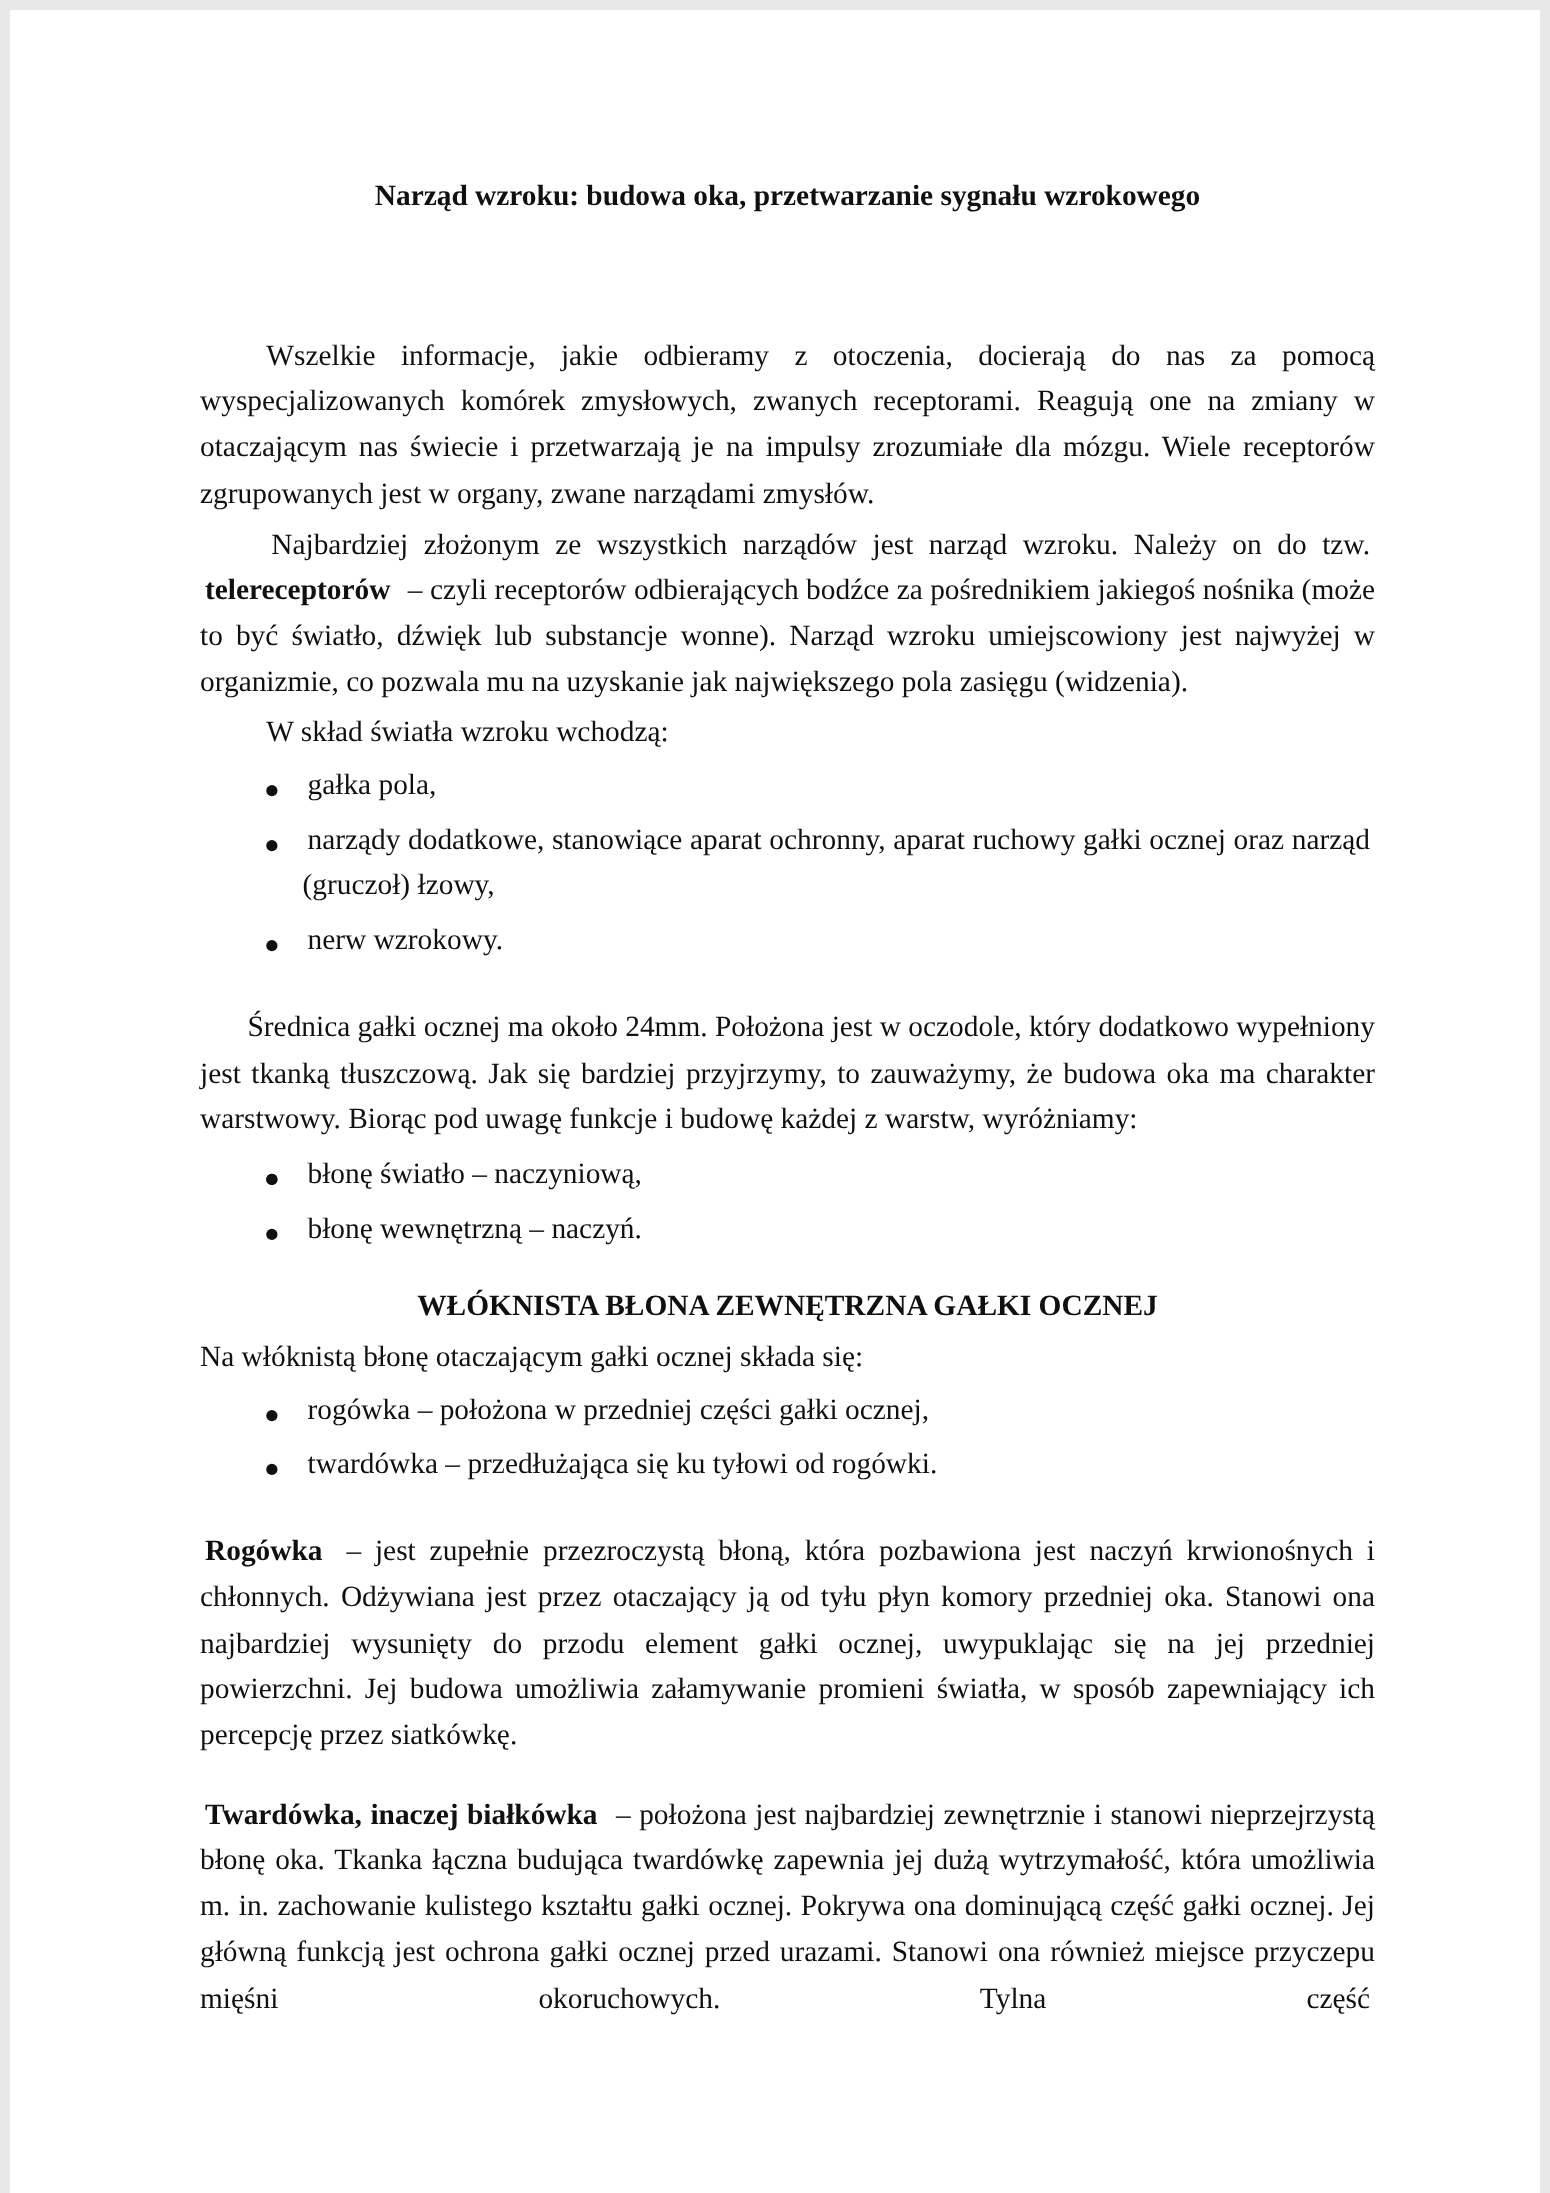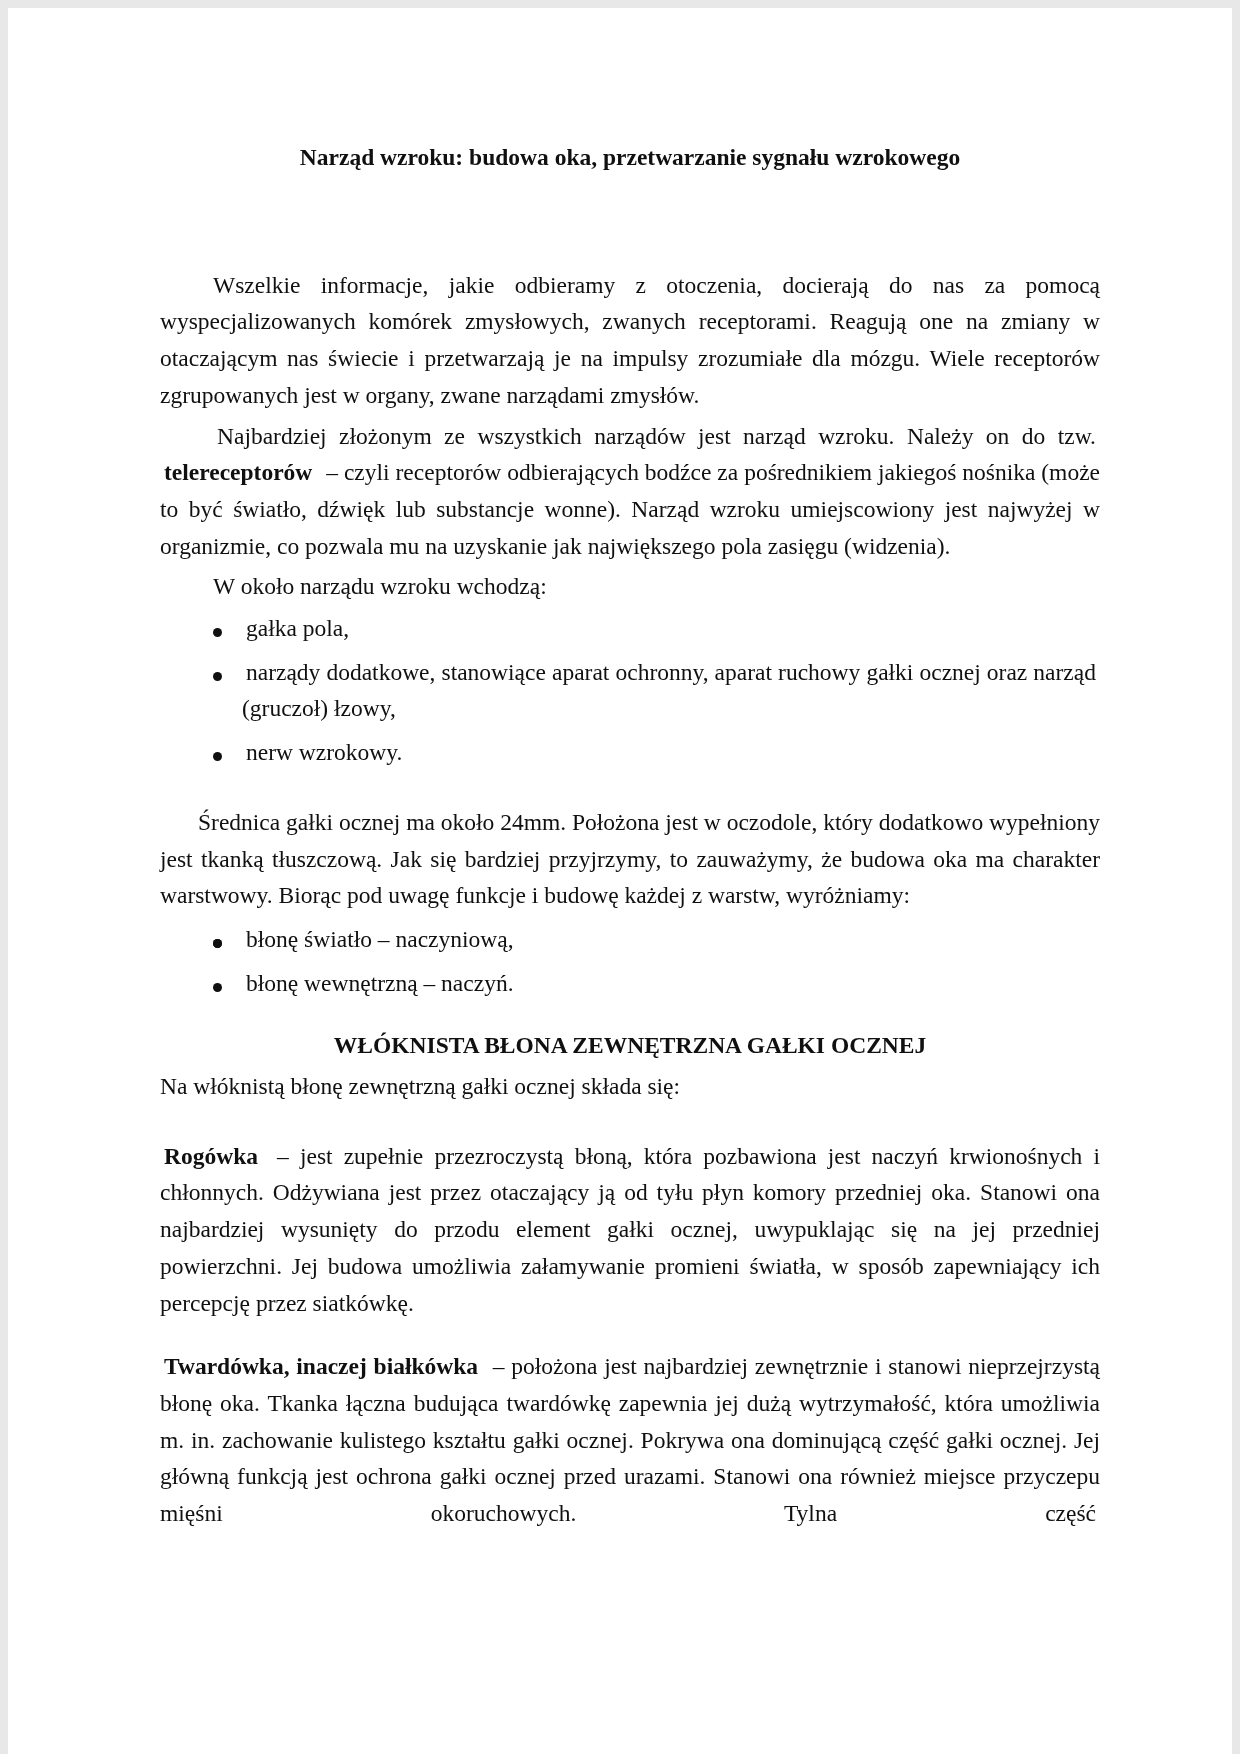--- a/index.html
+++ b/index.html
@@ -63,39 +63,43 @@
 
 <div class="page">
   <div class="doc">
 
     <h1 class="title">Narząd wzroku: budowa oka, przetwarzanie sygnału wzrokowego</h1>
 
     <p class="body indent mt-title-gap">Wszelkie informacje, jakie odbieramy z otoczenia, docierają do nas za pomocą wyspecjalizowanych komórek zmysłowych, zwanych receptorami. Reagują one na zmiany w otaczającym nas świecie i przetwarzają je na impulsy zrozumiałe dla mózgu. Wiele receptorów zgrupowanych jest w organy, zwane narządami zmysłów.</p>
 
     <p class="body indent"><span>Najbardziej złożonym ze wszystkich narządów jest narząd wzroku. Należy on do tzw. </span><b>telereceptorów</b><span> – czyli receptorów odbierających bodźce za pośrednikiem jakiegoś nośnika (może to być światło, dźwięk lub substancje wonne). Narząd wzroku umiejscowiony jest najwyżej w organizmie, co pozwala mu na uzyskanie jak największego pola zasięgu (widzenia).</span></p>
 
-    <p class="body indent">W około narządu wzroku wchodzą:</p>
+    <p class="body indent">W skład światła wzroku wchodzą:</p>
 
     <ul class="bullets mt-list-sm">
       <li><span class="bullet-dot"></span><span>gałka pola,</span></li>
       <li><span class="bullet-dot"></span><span>narządy dodatkowe, stanowiące aparat ochronny, aparat ruchowy gałki ocznej oraz narząd (gruczoł) łzowy,</span></li>
       <li><span class="bullet-dot"></span><span>nerw wzrokowy.</span></li>
     </ul>
 
     <p class="body indent-sm mt-blank">Średnica gałki ocznej ma około 24mm. Położona jest w oczodole, który dodatkowo wypełniony jest tkanką tłuszczową. Jak się bardziej przyjrzymy, to zauważymy, że budowa oka ma charakter warstwowy. Biorąc pod uwagę funkcje i budowę każdej z warstw, wyróżniamy:</p>
 
     <ul class="bullets mt-list">
       <li><span class="bullet-dot"></span></li>
       <li><span class="bullet-dot"></span><span>błonę światło – naczyniową,</span></li>
       <li><span class="bullet-dot"></span><span>błonę wewnętrzną – naczyń.</span></li>
     </ul>
 
     <p class="heading mt-heading">WŁÓKNISTA BŁONA ZEWNĘTRZNA GAŁKI OCZNEJ</p>
 
-    <p class="body">Na włóknistą błonę zewnętrzną gałki ocznej składa się:</p>
+    <p class="body">Na włóknistą błonę otaczającym gałki ocznej składa się:</p>
 
+    <ul class="bullets mt-list-sm">
+      <li><span class="bullet-dot"></span><span>rogówka – położona w przedniej części gałki ocznej,</span></li>
+      <li><span class="bullet-dot"></span><span>twardówka – przedłużająca się ku tyłowi od rogówki.</span></li>
+    </ul>
 
     <p class="body mt-blank"><b>Rogówka</b><span> – jest zupełnie przezroczystą błoną, która pozbawiona jest naczyń krwionośnych i chłonnych. Odżywiana jest przez otaczający ją od tyłu płyn komory przedniej oka. Stanowi ona najbardziej wysunięty do przodu element gałki ocznej, uwypuklając się na jej przedniej powierzchni. Jej budowa umożliwia załamywanie promieni światła, w sposób zapewniający ich percepcję przez siatkówkę.</span></p>
 
     <p class="body mt-blank-sm justify-last"><b>Twardówka, inaczej białkówka</b><span> – położona jest najbardziej zewnętrznie i stanowi nieprzejrzystą błonę oka. Tkanka łączna budująca twardówkę zapewnia jej dużą wytrzymałość, która umożliwia m. in. zachowanie kulistego kształtu gałki ocznej. Pokrywa ona dominującą część gałki ocznej. Jej główną funkcją jest ochrona gałki ocznej przed urazami. Stanowi ona również miejsce przyczepu mięśni okoruchowych. Tylna część</span></p>
 
   </div>
 </div>
 
 </body></html>

